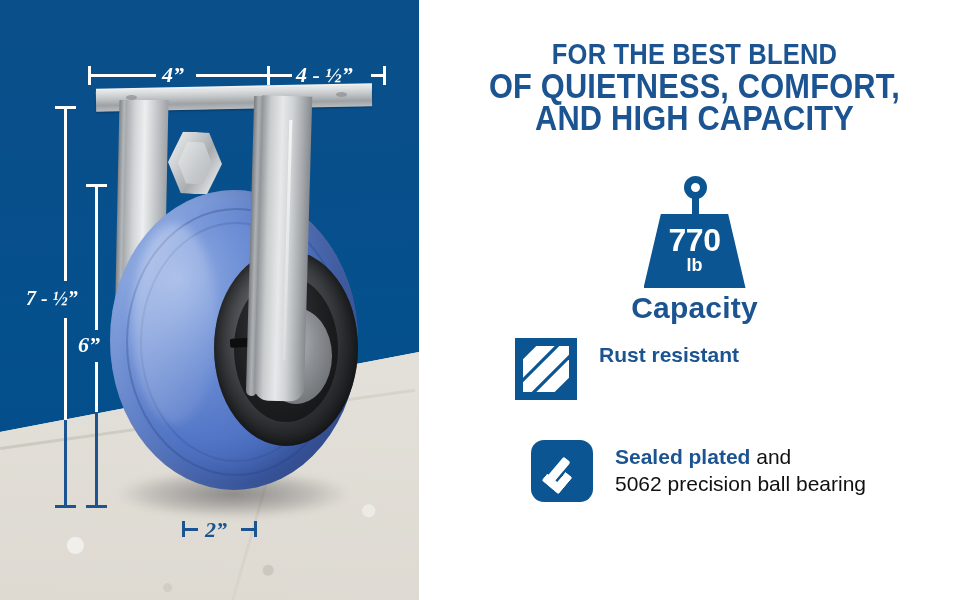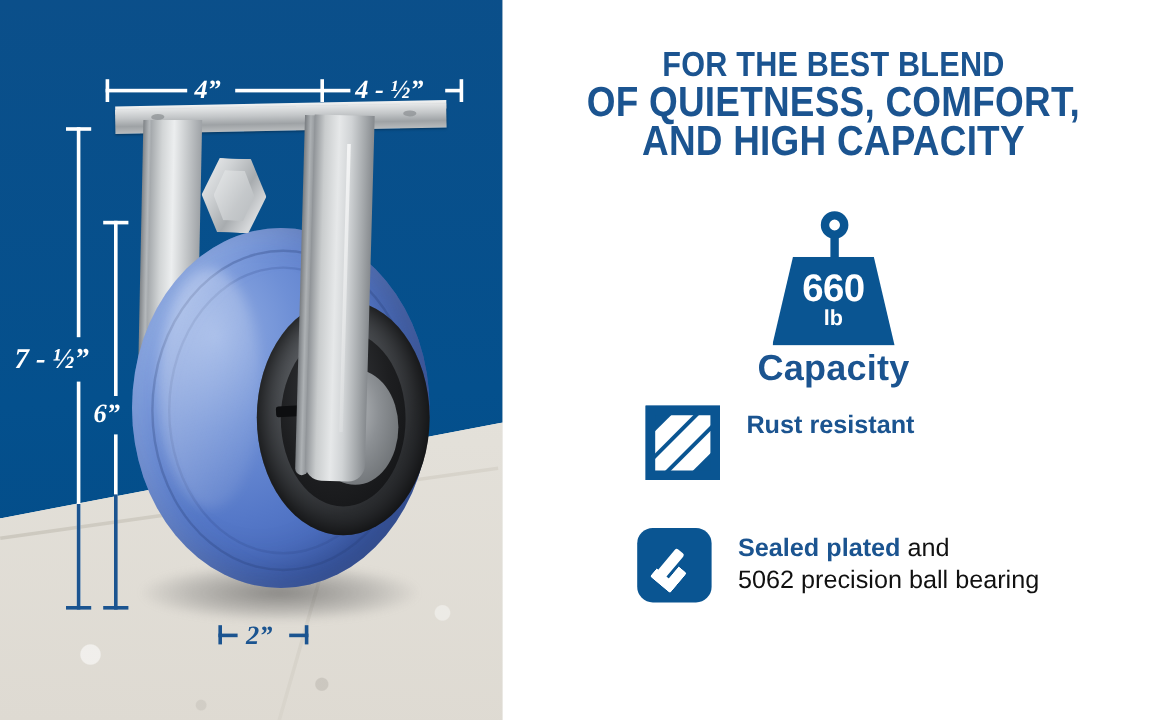--- a/index.html
+++ b/index.html
@@ -186,21 +186,21 @@
     <div class="dim-label" style="left:162px;top:62px;font-size:22px;">4”</div>
     <div class="dim-line" style="left:196px;top:74px;width:72px;height:3px;"></div>
     <div class="dim-line" style="left:267px;top:66px;width:3px;height:19px;"></div>
     <div class="dim-line" style="left:270px;top:74px;width:22px;height:3px;"></div>
     <div class="dim-label" style="left:296px;top:62px;font-size:22px;">4 - ½”</div>
     <div class="dim-line" style="left:371px;top:74px;width:14px;height:3px;"></div>
     <div class="dim-line" style="left:383px;top:66px;width:3px;height:19px;"></div>
 
     <div class="dim-line" style="left:55px;top:106px;width:21px;height:3px;"></div>
     <div class="dim-line" style="left:64px;top:106px;width:3px;height:175px;"></div>
-    <div class="dim-label" style="left:12px;top:287px;font-size:24px;">7 - ½”</div>
+    <div class="dim-label" style="left:26px;top:287px;font-size:20px;">7 - ½”</div>
     <div class="dim-line" style="left:64px;top:318px;width:3px;height:190px;"></div>
     <div class="dim-line-blue" style="left:64px;top:420px;width:3px;height:88px;"></div>
     <div class="dim-line-blue" style="left:55px;top:505px;width:21px;height:3px;"></div>
 
     <div class="dim-line" style="left:86px;top:184px;width:21px;height:3px;"></div>
     <div class="dim-line" style="left:95px;top:184px;width:3px;height:146px;"></div>
     <div class="dim-label" style="left:78px;top:332px;font-size:22px;">6”</div>
     <div class="dim-line" style="left:95px;top:362px;width:3px;height:52px;"></div>
     <div class="dim-line-blue" style="left:95px;top:412px;width:3px;height:96px;"></div>
     <div class="dim-line-blue" style="left:86px;top:505px;width:21px;height:3px;"></div>
@@ -218,27 +218,27 @@
       <div class="l1">FOR THE BEST BLEND</div>
       <div class="l2">OF QUIETNESS, COMFORT,</div>
       <div class="l3">AND HIGH CAPACITY</div>
     </div>
 
     <div id="capacity">
       <div class="cap-icon">
         <div class="cap-ring"></div>
         <div class="cap-stem"></div>
         <div class="cap-body"></div>
-        <div class="cap-num">660</div>
+        <div class="cap-num">770</div>
         <div class="cap-unit">lb</div>
       </div>
       <div class="cap-word">Capacity</div>
     </div>
 
-    <div class="feature" style="left:119px;top:338px;">
+    <div class="feature" style="left:96px;top:338px;">
       <div class="ft-icon">
         <div class="ico-stripe">
           <i style="left:-14px;top:-30px;"></i>
           <i style="left:9px;top:-30px;"></i>
           <i style="left:32px;top:-30px;"></i>
         </div>
       </div>
       <div class="ft-text">
         <div><span class="ft-strong">Rust resistant</span></div>
       </div>

